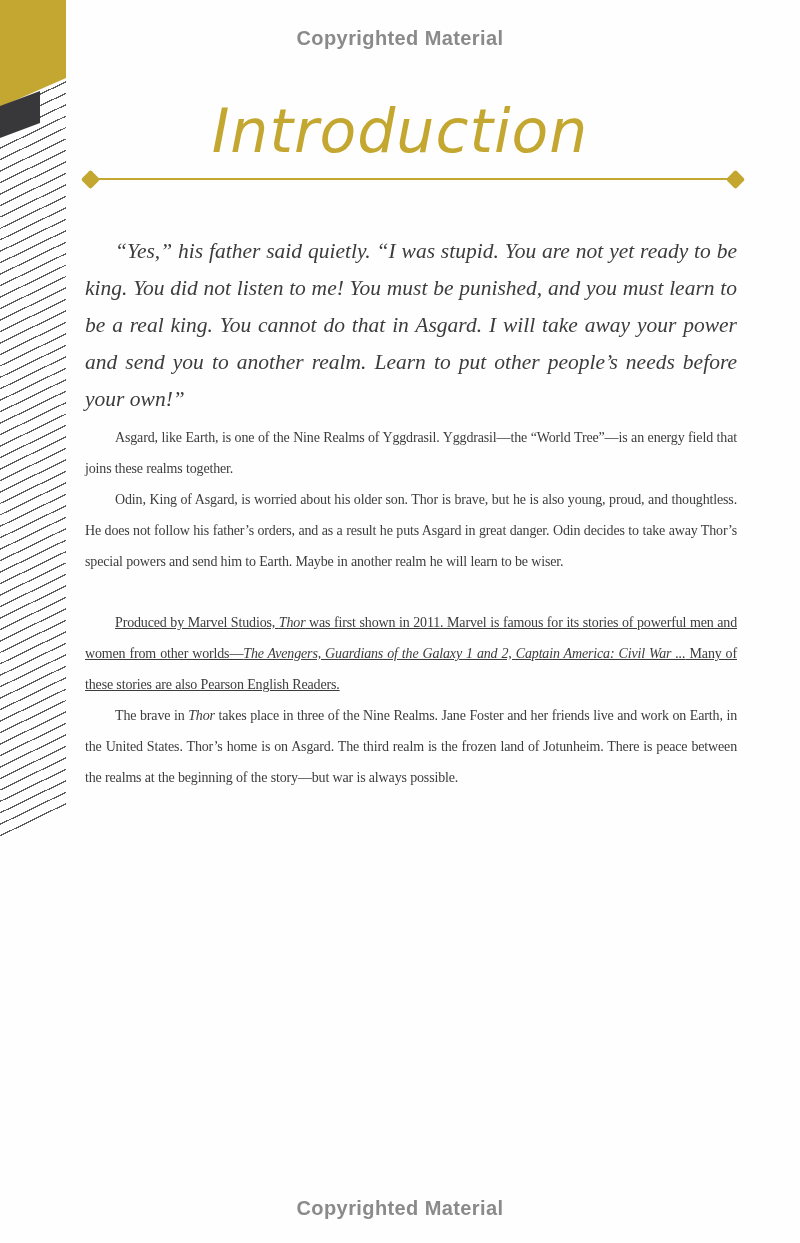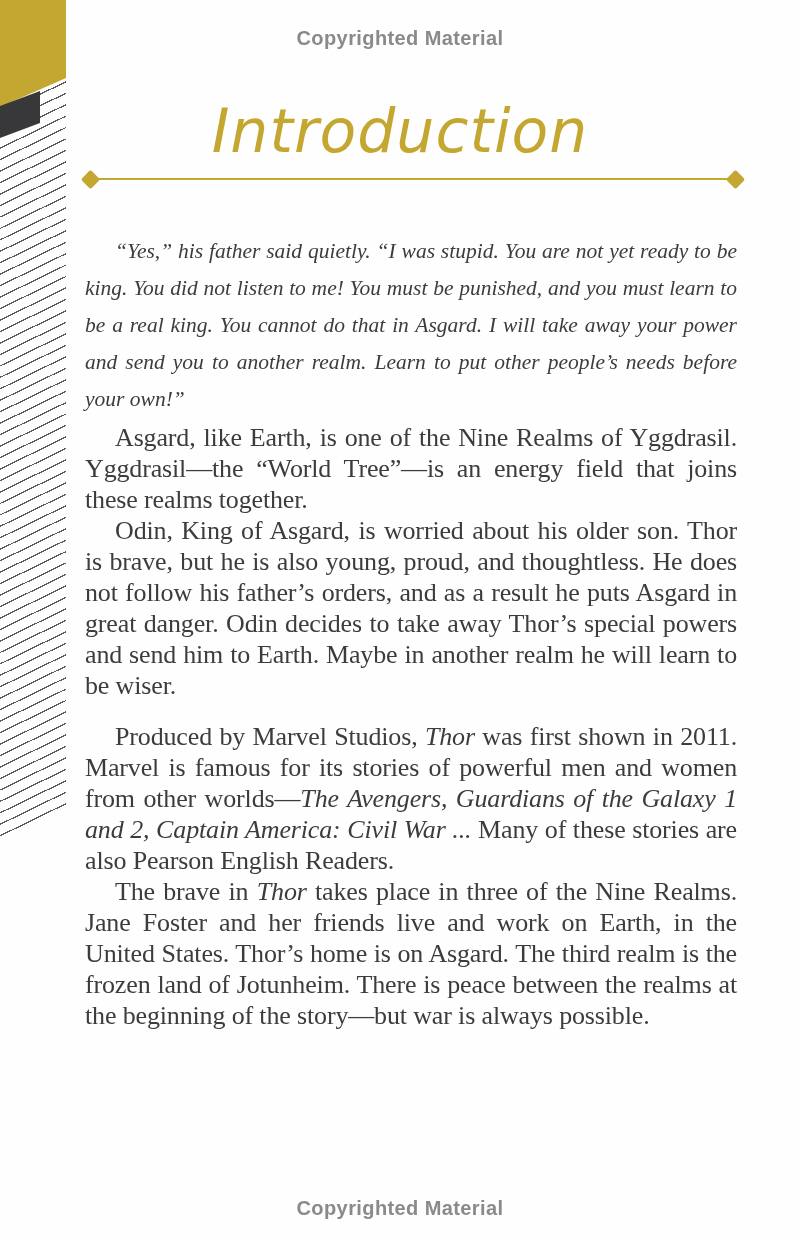--- a/index.html
+++ b/index.html
@@ -50,27 +50,27 @@
   .divider .diamond{
     width:13px;height:13px;background:#c3a730;border-radius:2px;
     transform:rotate(45deg) scale(1.05);flex:0 0 auto;
   }
   .divider .rule{flex:1;height:2.5px;background:#c3a730;margin:0 -3px;}
 
   
   .body-text{position:absolute;left:85px;top:233px;width:652px;}
   .para{
     margin:0;color:#3c3c3c;text-align:justify;text-indent:30px;
-    font-size:26px;line-height:31px;letter-spacing:-0.15px;
+    font-size:14px;line-height:31px;letter-spacing:-0.15px;
   }
   .para.quote{
     font-style:italic;font-size:21.5px;line-height:37px;
     letter-spacing:0;margin-bottom:4px;
   }
-  .para.section{margin-top:20px;}
+  .para.section{margin-top:30px;text-decoration:underline;}
   .para .it{font-style:italic;}
 </style>
 </head>
 <body>
 
 <div class="page">
 
   <div class="notice top">Copyrighted Material</div>
 
   <div class="deco">

